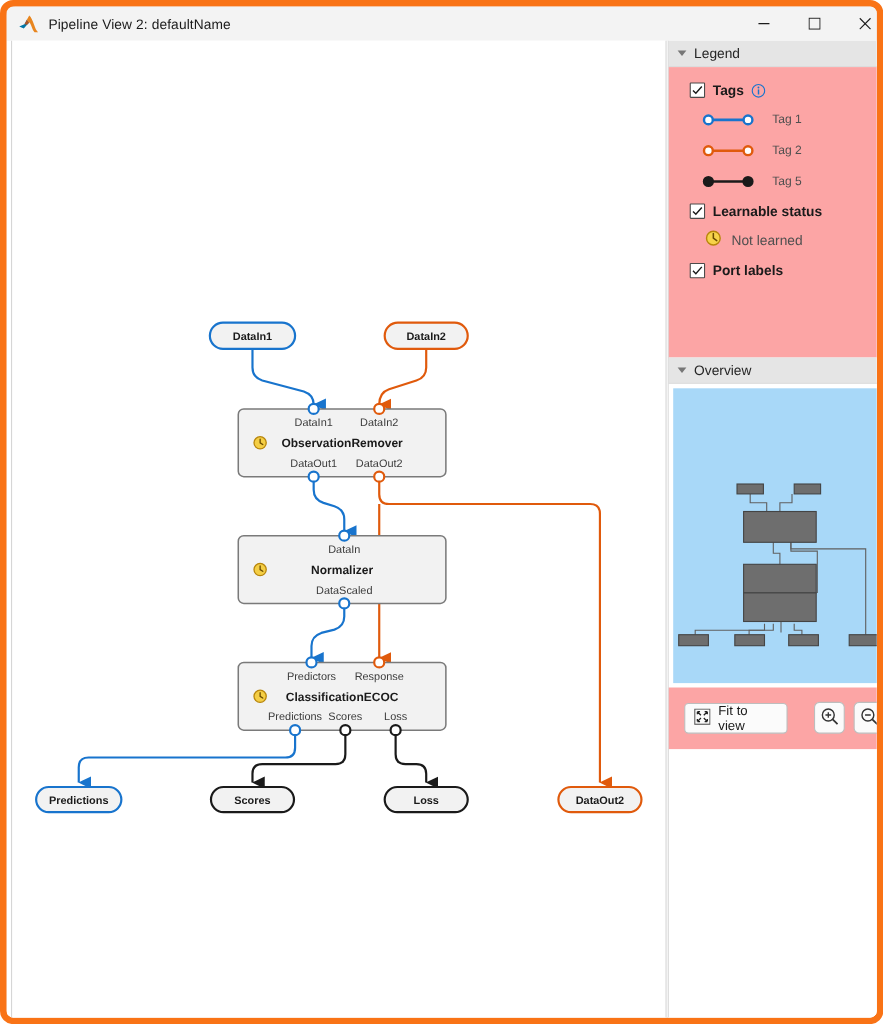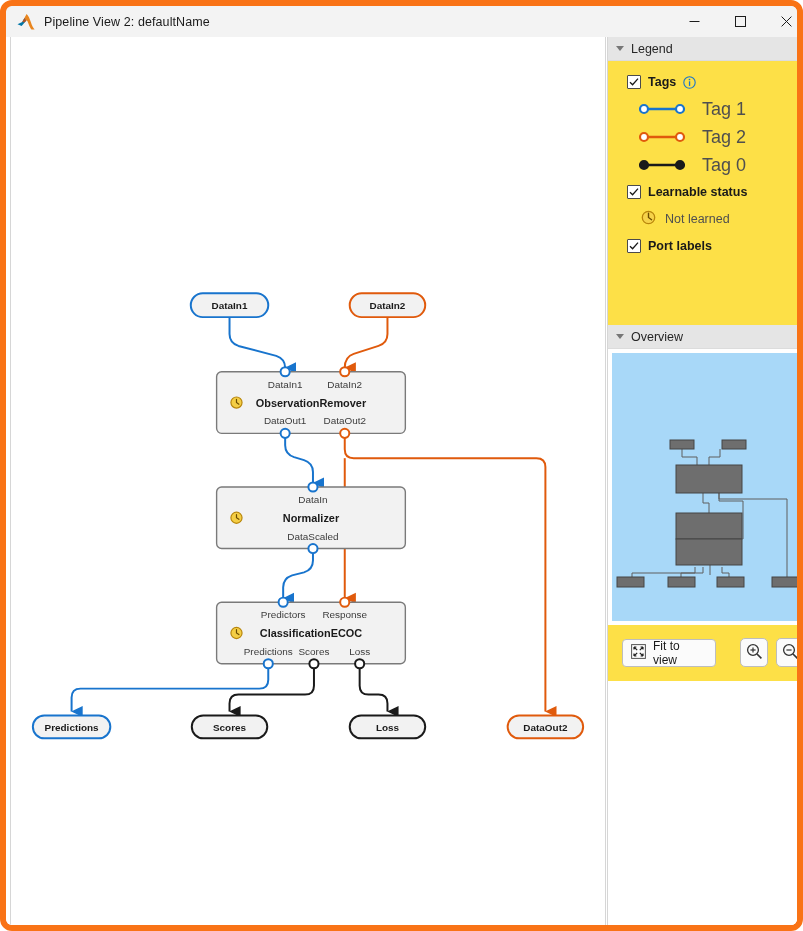--- a/index.html
+++ b/index.html
@@ -61,34 +61,34 @@
     background:#e5e5e5;
     border-bottom:1px solid #dcdcdc;
     padding-left:8px;
     font-size:12.5px;color:#262626;
   }
   .caret{
     width:0;height:0;margin-right:7px;
     border-left:4.5px solid transparent;border-right:4.5px solid transparent;
     border-top:5px solid #777;
   }
-  .sect-body{background:#fde047;}
+  .sect-body{background:#fca5a5;}
   
   .legend-body{padding:8px 0 0 0;height:264px;box-sizing:border-box;}
   .lg-row{display:flex;align-items:center;height:26px;padding-left:19px;}
   .cbx{
     width:12px;height:12px;border:1px solid #4b4b4b;background:#fff;
     margin-right:7px;position:relative;flex:0 0 auto;border-radius:1px;
   }
   .cbx svg{position:absolute;left:0px;top:0px;}
   .lg-label{font-size:12.5px;color:#1a1a1a;font-weight:bold;}
   .info-ic{margin-left:7px;display:flex;align-items:center;}
   .tag-row{display:flex;align-items:center;height:28px;padding-left:30px;}
   .tag-swatch{width:48px;height:14px;flex:0 0 auto;}
-  .tag-name{font-size:18px;color:#4f4f4f;margin-left:16px;}
+  .tag-name{font-size:11px;color:#4f4f4f;margin-left:16px;}
   .stat-row{display:flex;align-items:center;height:28px;padding-left:33px;}
   .stat-name{font-size:12.5px;color:#4f4f4f;margin-left:9px;}
   
   .ov-body{height:276px;padding:4px 4px 4px 4px;box-sizing:border-box;background:#fff;}
   .ov-canvas{width:190px;height:268px;background:#a8d8f8;position:relative;overflow:hidden;}
   
   .nav-body{height:auto;padding:13px 0 14px 14px;display:flex;align-items:center;}
   .btn{
     border:1px solid #bdbdbd;background:#fbfbfb;border-radius:4px;
     display:flex;align-items:center;justify-content:center;
@@ -290,21 +290,21 @@
         </div>
 
         <div class="tag-row">
           <span class="tag-swatch">
             <svg width="48" height="14" viewBox="0 0 48 14">
               <line x1="7" y1="7" x2="41" y2="7" stroke="#1a1a1a" stroke-width="2.4"></line>
               <circle cx="6" cy="7" r="4" fill="#1a1a1a" stroke="#1a1a1a" stroke-width="2.2"></circle>
               <circle cx="42" cy="7" r="4" fill="#1a1a1a" stroke="#1a1a1a" stroke-width="2.2"></circle>
             </svg>
           </span>
-          <span class="tag-name">Tag 0</span>
+          <span class="tag-name">Tag 5</span>
         </div>
 
         <div class="lg-row">
           <span class="cbx">
             <svg width="12" height="12" viewBox="0 0 12 12">
                 <path d="M2 6.2 L4.6 8.8 L10 2.6" fill="none" stroke="#1a1a1a" stroke-width="1.3"></path>
               </svg>
           </span>
           <span class="lg-label">Learnable status</span>
         </div>

